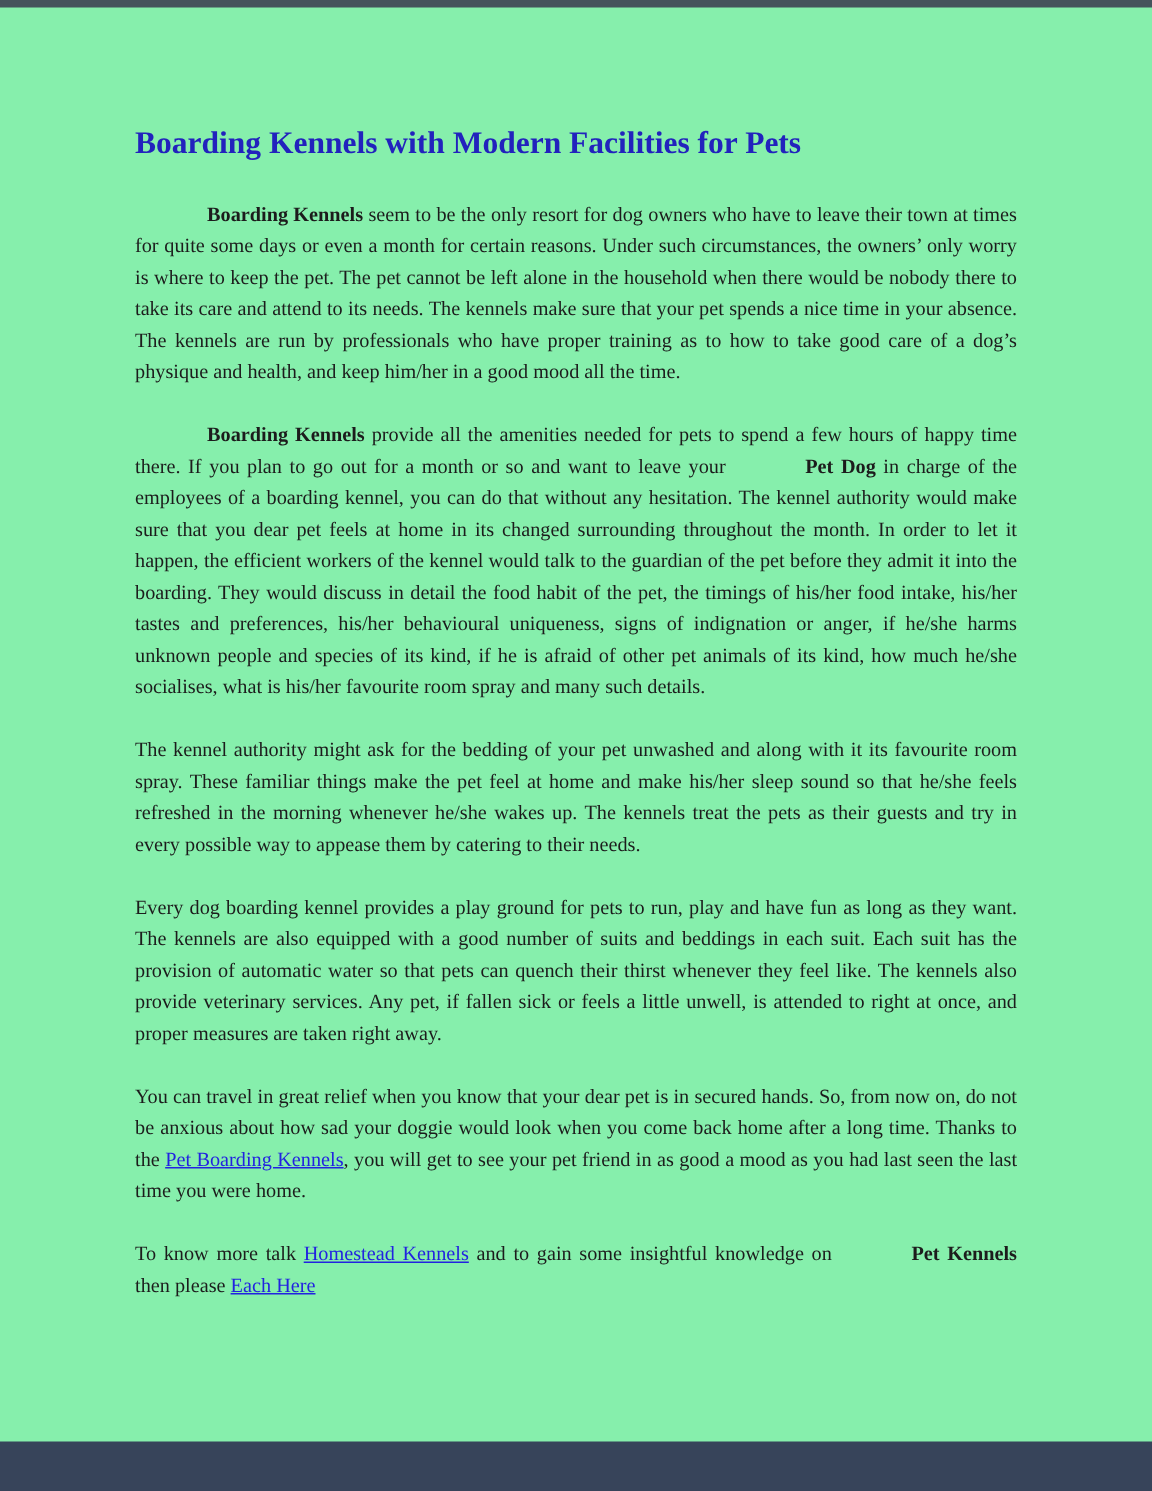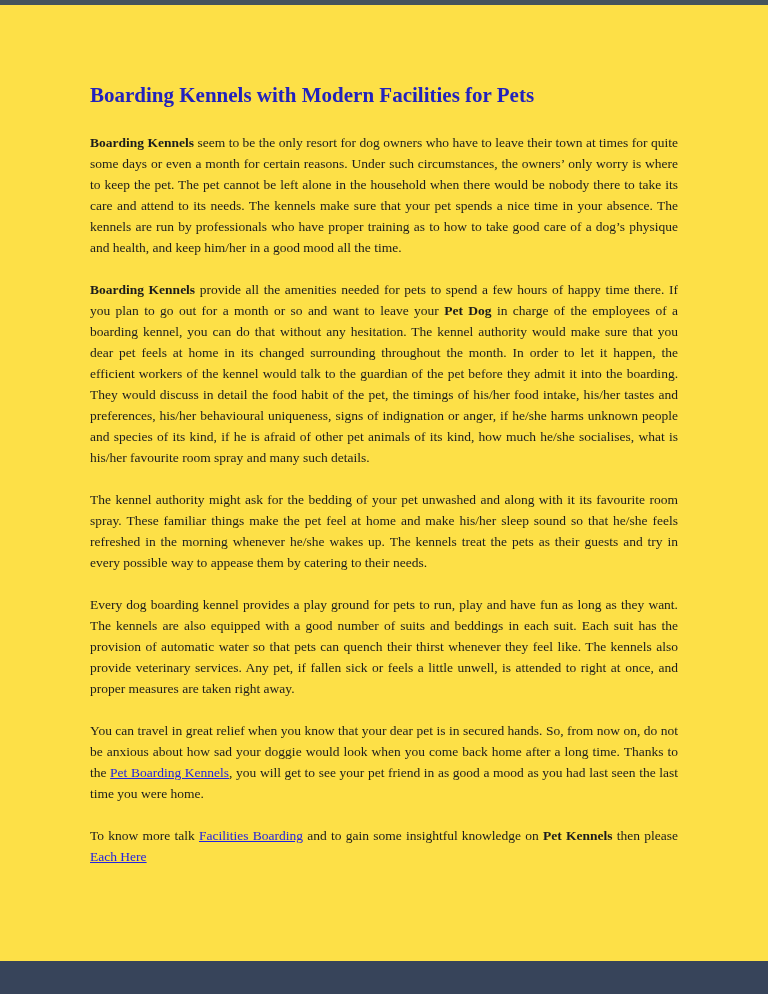--- a/index.html
+++ b/index.html
@@ -1,20 +1,20 @@
 <!DOCTYPE html>
 <html style="--title-color: #2222bd; --link-color: #2222e0; --body-color: #1c1c1c; --top-bar: #45545c; --bottom-bar: #37445a;"><head>
 <meta charset="utf-8">
 <style>
   html, body { margin: 0; padding: 0; background: #ffffff; }
   .viewport {
     position: relative;
     width: 768px;
     height: 994px;
-    background: #fde047;
+    background: #86efac;
     overflow: hidden;
     font-family: "Liberation Serif", serif;
   }
   .top-bar {
     position: absolute;
     top: 0; left: 0;
     width: 100%;
     height: 5px;
     background: var(--top-bar, #45545c);
   }
@@ -35,21 +35,21 @@
     color: var(--title-color, #2222bd);
     font-family: "Liberation Serif", serif;
   }
   .doc p {
     margin: 0 0 21px 0;
     font-size: 13.5px;
     line-height: 21px;
     color: var(--body-color, #1c1c1c);
     text-align: justify;
   }
-  .b { font-weight: bold; }
+  .b { font-weight: bold; margin-left: 48px; }
   .lnk {
     color: var(--link-color, #2222e0);
     font-weight: normal;
     text-decoration: underline;
     cursor: pointer;
   }
 </style>
 </head>
 <body>
 
@@ -57,18 +57,18 @@
   <div class="top-bar"></div>
 
   <div class="doc">
     <h1 class="doc-title">Boarding Kennels with Modern Facilities for Pets</h1>
     <div id="paragraphs">
         <p><span class="b">Boarding Kennels</span><span class=""> seem to be the only resort for dog owners who have to leave their town at times for quite some days or even a month for certain reasons. Under such circumstances, the owners’ only worry is where to keep the pet. The pet cannot be left alone in the household when there would be nobody there to take its care and attend to its needs. The kennels make sure that your pet spends a nice time in your absence. The kennels are run by professionals who have proper training as to how to take good care of a dog’s physique and health, and keep him/her in a good mood all the time.</span></p>
         <p><span class="b">Boarding Kennels</span><span class=""> provide all the amenities needed for pets to spend a few hours of happy time there. If you plan to go out for a month or so and want to leave your </span><span class="b">Pet Dog</span><span class=""> in charge of the employees of a boarding kennel, you can do that without any hesitation. The kennel authority would make sure that you dear pet feels at home in its changed surrounding throughout the month. In order to let it happen, the efficient workers of the kennel would talk to the guardian of the pet before they admit it into the boarding. They would discuss in detail the food habit of the pet, the timings of his/her food intake, his/her tastes and preferences, his/her behavioural uniqueness, signs of indignation or anger, if he/she harms unknown people and species of its kind, if he is afraid of other pet animals of its kind, how much he/she socialises, what is his/her favourite room spray and many such details.</span></p>
         <p><span class="">The kennel authority might ask for the bedding of your pet unwashed and along with it its favourite room spray. These familiar things make the pet feel at home and make his/her sleep sound so that he/she feels refreshed in the morning whenever he/she wakes up. The kennels treat the pets as their guests and try in every possible way to appease them by catering to their needs.</span></p>
         <p><span class="">Every dog boarding kennel provides a play ground for pets to run, play and have fun as long as they want. The kennels are also equipped with a good number of suits and beddings in each suit. Each suit has the provision of automatic water so that pets can quench their thirst whenever they feel like. The kennels also provide veterinary services. Any pet, if fallen sick or feels a little unwell, is attended to right at once, and proper measures are taken right away.</span></p>
         <p><span class="">You can travel in great relief when you know that your dear pet is in secured hands. So, from now on, do not be anxious about how sad your doggie would look when you come back home after a long time. Thanks to the </span><a class="lnk" href="#">Pet Boarding Kennels</a><span class="">, you will get to see your pet friend in as good a mood as you had last seen the last time you were home.</span></p>
-        <p><span class="">To know more talk </span><a class="lnk" href="#">Facilities Boarding</a><span class=""> and to gain some insightful knowledge on </span><span class="b">Pet Kennels</span><span class=""> then please </span><a class="lnk" href="#">Each Here</a></p>
+        <p><span class="">To know more talk </span><a class="lnk" href="#">Homestead Kennels</a><span class=""> and to gain some insightful knowledge on </span><span class="b">Pet Kennels</span><span class=""> then please </span><a class="lnk" href="#">Each Here</a></p>
       </div>
   </div>
 
   <div class="bottom-bar"></div>
 </div>
 
 </body></html>

